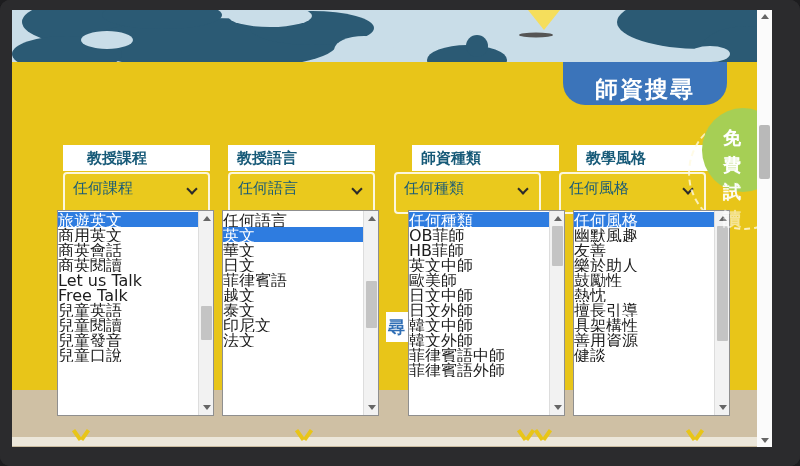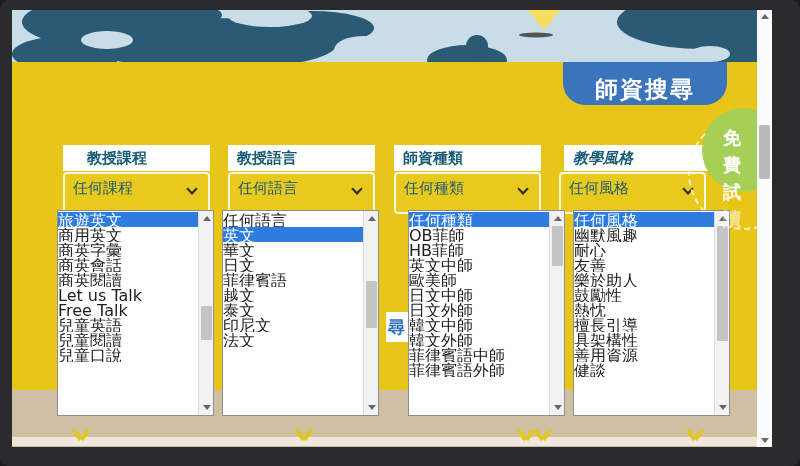--- a/index.html
+++ b/index.html
@@ -117,27 +117,27 @@
 
   <div id="hidden-btn" class="abs">尋</div>
 
   <div id="columns">
       <div class="abs col-label" style="left: 63px; padding-left: 24px;">教授課程</div>
       <div class="abs col-select" style="left: 63px;"><span>任何課程</span><span class="chev"></span></div>
       <div class="abs listbox" style="left: 57px;">
         <div class="rows">
           <div class="row hl">旅遊英文</div>
           <div class="row">商用英文</div>
-          <div class="row">商英字彙</div>
           <div class="row">商英會話</div>
           <div class="row">商英閱讀</div>
           <div class="row">Let us Talk</div>
           <div class="row">Free Talk</div>
           <div class="row">兒童英語</div>
           <div class="row">兒童閱讀</div>
+          <div class="row">兒童發音</div>
           <div class="row">兒童口說</div>
         </div>
         <div class="lsb">
           <div class="up">
             <span class="tri-up"></span>
           </div>
           <div class="thumb" style="top: 95px; height: 34px;"></div>
           <div class="dn">
             <span class="tri-dn"></span>
           </div>
@@ -160,21 +160,21 @@
         <div class="lsb">
           <div class="up">
             <span class="tri-up"></span>
           </div>
           <div class="thumb" style="top: 70px; height: 47px;"></div>
           <div class="dn">
             <span class="tri-dn"></span>
           </div>
         </div>
       </div>
-      <div class="abs col-label" style="left: 394px;">師資種類</div>
+      <div class="abs col-label" style="left: 412px;">師資種類</div>
       <div class="abs col-select" style="left: 394px;"><span>任何種類</span><span class="chev"></span></div>
       <div class="abs listbox" style="left: 408px;">
         <div class="rows">
           <div class="row hl">任何種類</div>
           <div class="row">OB菲師</div>
           <div class="row">HB菲師</div>
           <div class="row">英文中師</div>
           <div class="row">歐美師</div>
           <div class="row">日文中師</div>
           <div class="row">日文外師</div>
@@ -186,27 +186,26 @@
         <div class="lsb">
           <div class="up">
             <span class="tri-up"></span>
           </div>
           <div class="thumb" style="top: 15px; height: 40px;"></div>
           <div class="dn">
             <span class="tri-dn"></span>
           </div>
         </div>
       </div>
-      <div class="abs col-label" style="left: 564px; font-style: italic;">教學風格</div>
+      <div class="abs col-label" style="left: 577px;">教學風格</div>
       <div class="abs col-select" style="left: 559px;"><span>任何風格</span><span class="chev"></span></div>
       <div class="abs listbox" style="left: 573px;">
         <div class="rows">
           <div class="row hl">任何風格</div>
           <div class="row">幽默風趣</div>
-          <div class="row">耐心</div>
           <div class="row">友善</div>
           <div class="row">樂於助人</div>
           <div class="row">鼓勵性</div>
           <div class="row">熱忱</div>
           <div class="row">擅長引導</div>
           <div class="row">具架構性</div>
           <div class="row">善用資源</div>
           <div class="row">健談</div>
         </div>
         <div class="lsb">

